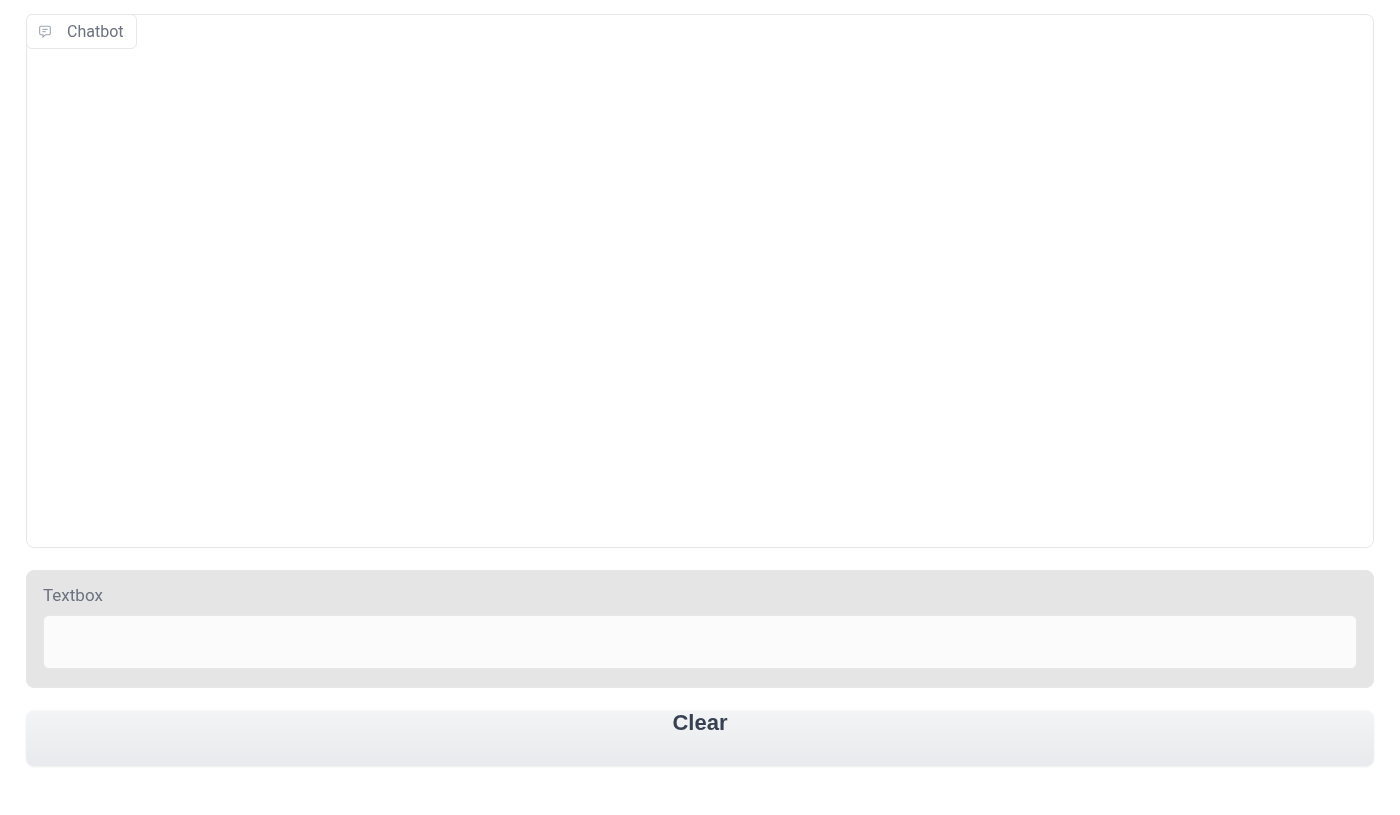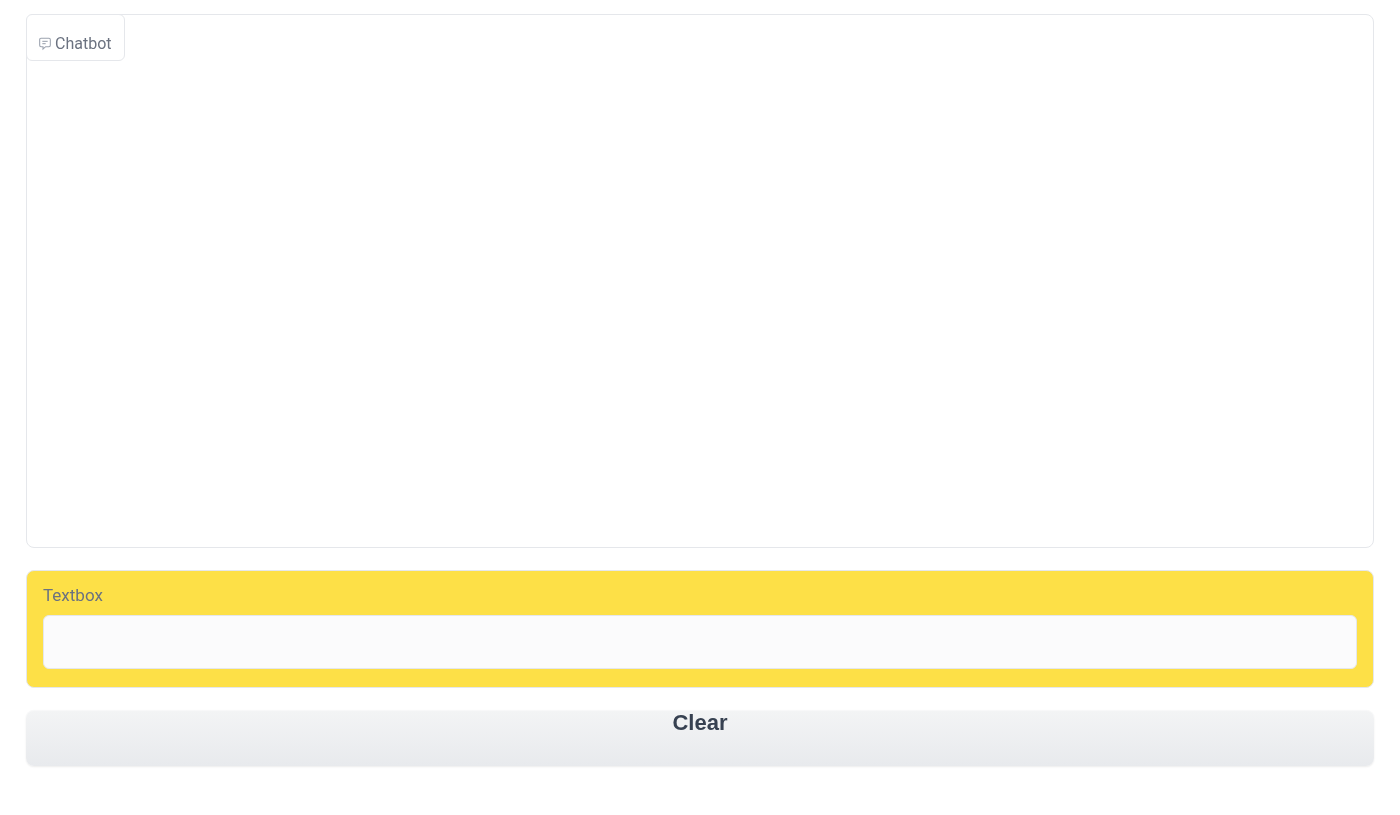--- a/index.html
+++ b/index.html
@@ -25,24 +25,24 @@
       margin-bottom: 22px;
     }
     
     .chat-tab {
       position: absolute;
       top: -1px;
       left: -1px;
       border: 1px solid #e5e7eb;
       border-radius: 6px;
       background: #ffffff;
-      padding: 19px 12px 7px 10px;
+      padding: 7px 12px 7px 10px;
       display: inline-flex;
       align-items: center;
-      gap: 2px;
+      gap: 14px;
     }
     
     .chat-tab .icon {
       width: 16px;
       height: 16px;
       display: inline-flex;
       align-items: center;
       justify-content: center;
       color: #9ca3af;
     }
@@ -57,21 +57,21 @@
     
     .chat-tab-label {
       font-size: 16px;
       color: #6b7280;
       font-weight: 400;
     }
     
     .textbox-panel {
       border: 1px solid #e5e7eb;
       border-radius: 8px;
-      background: #fde047;
+      background: #e5e5e5;
       padding: 14px 16px 14px 16px;
       margin-bottom: 22px;
     }
     
     .textbox-label {
       font-size: 17px;
       color: #6b7280;
       font-weight: 400;
       margin-bottom: 10px;
       display: block;

